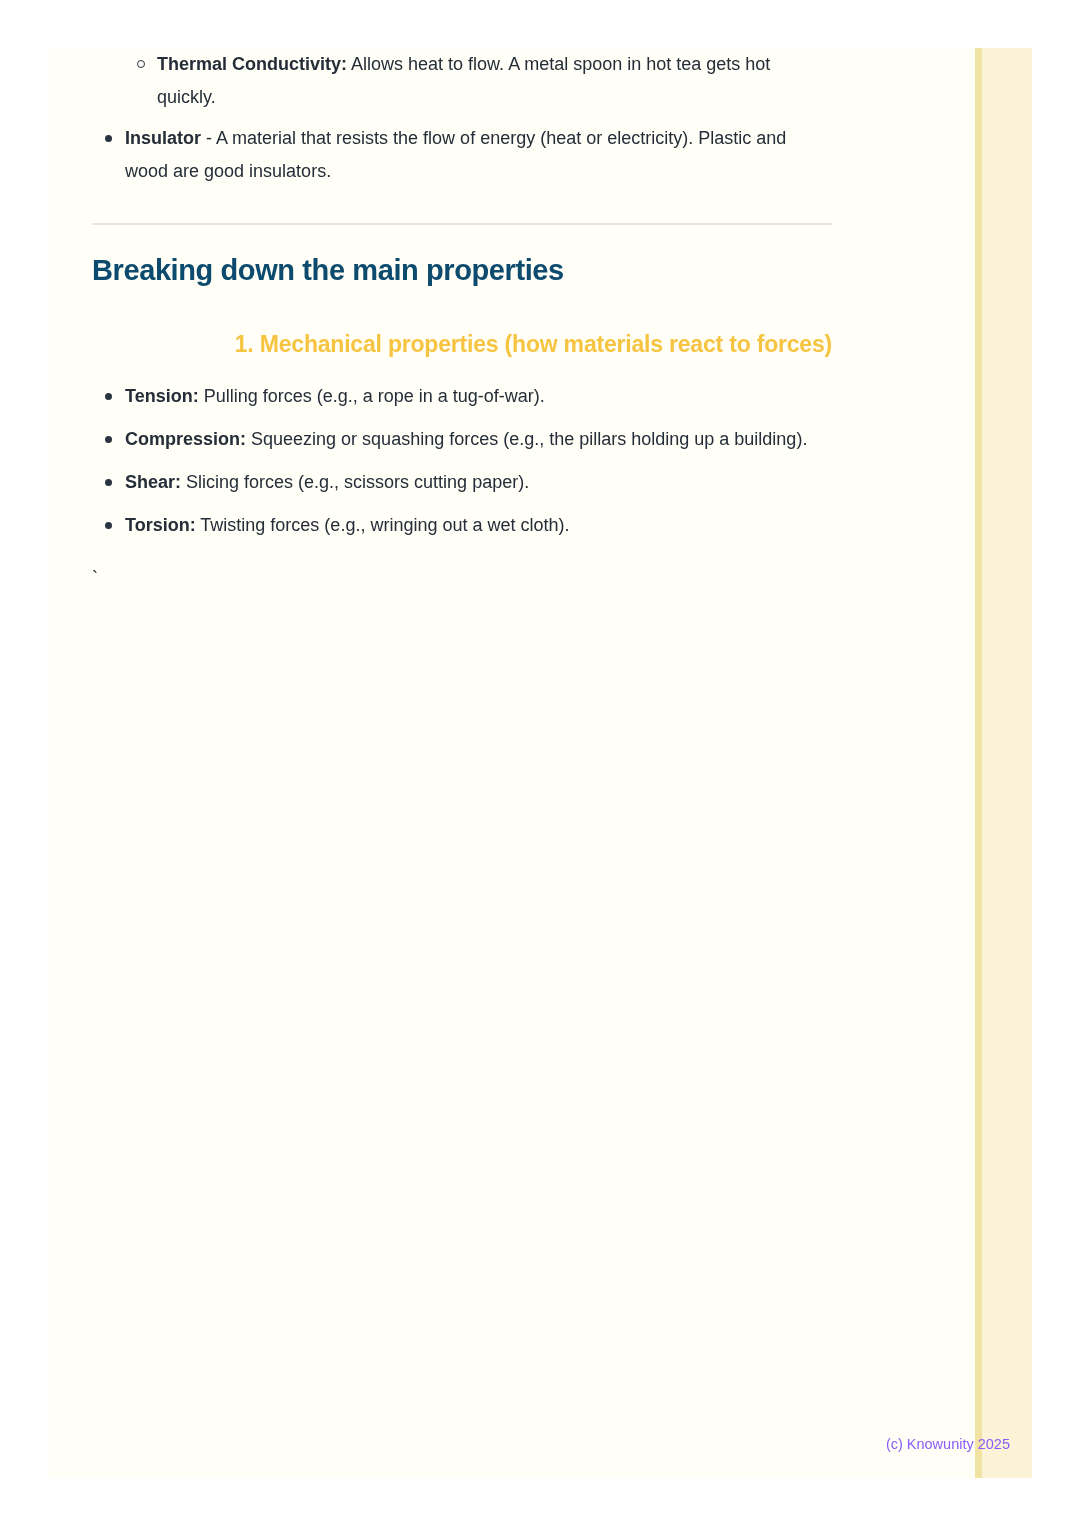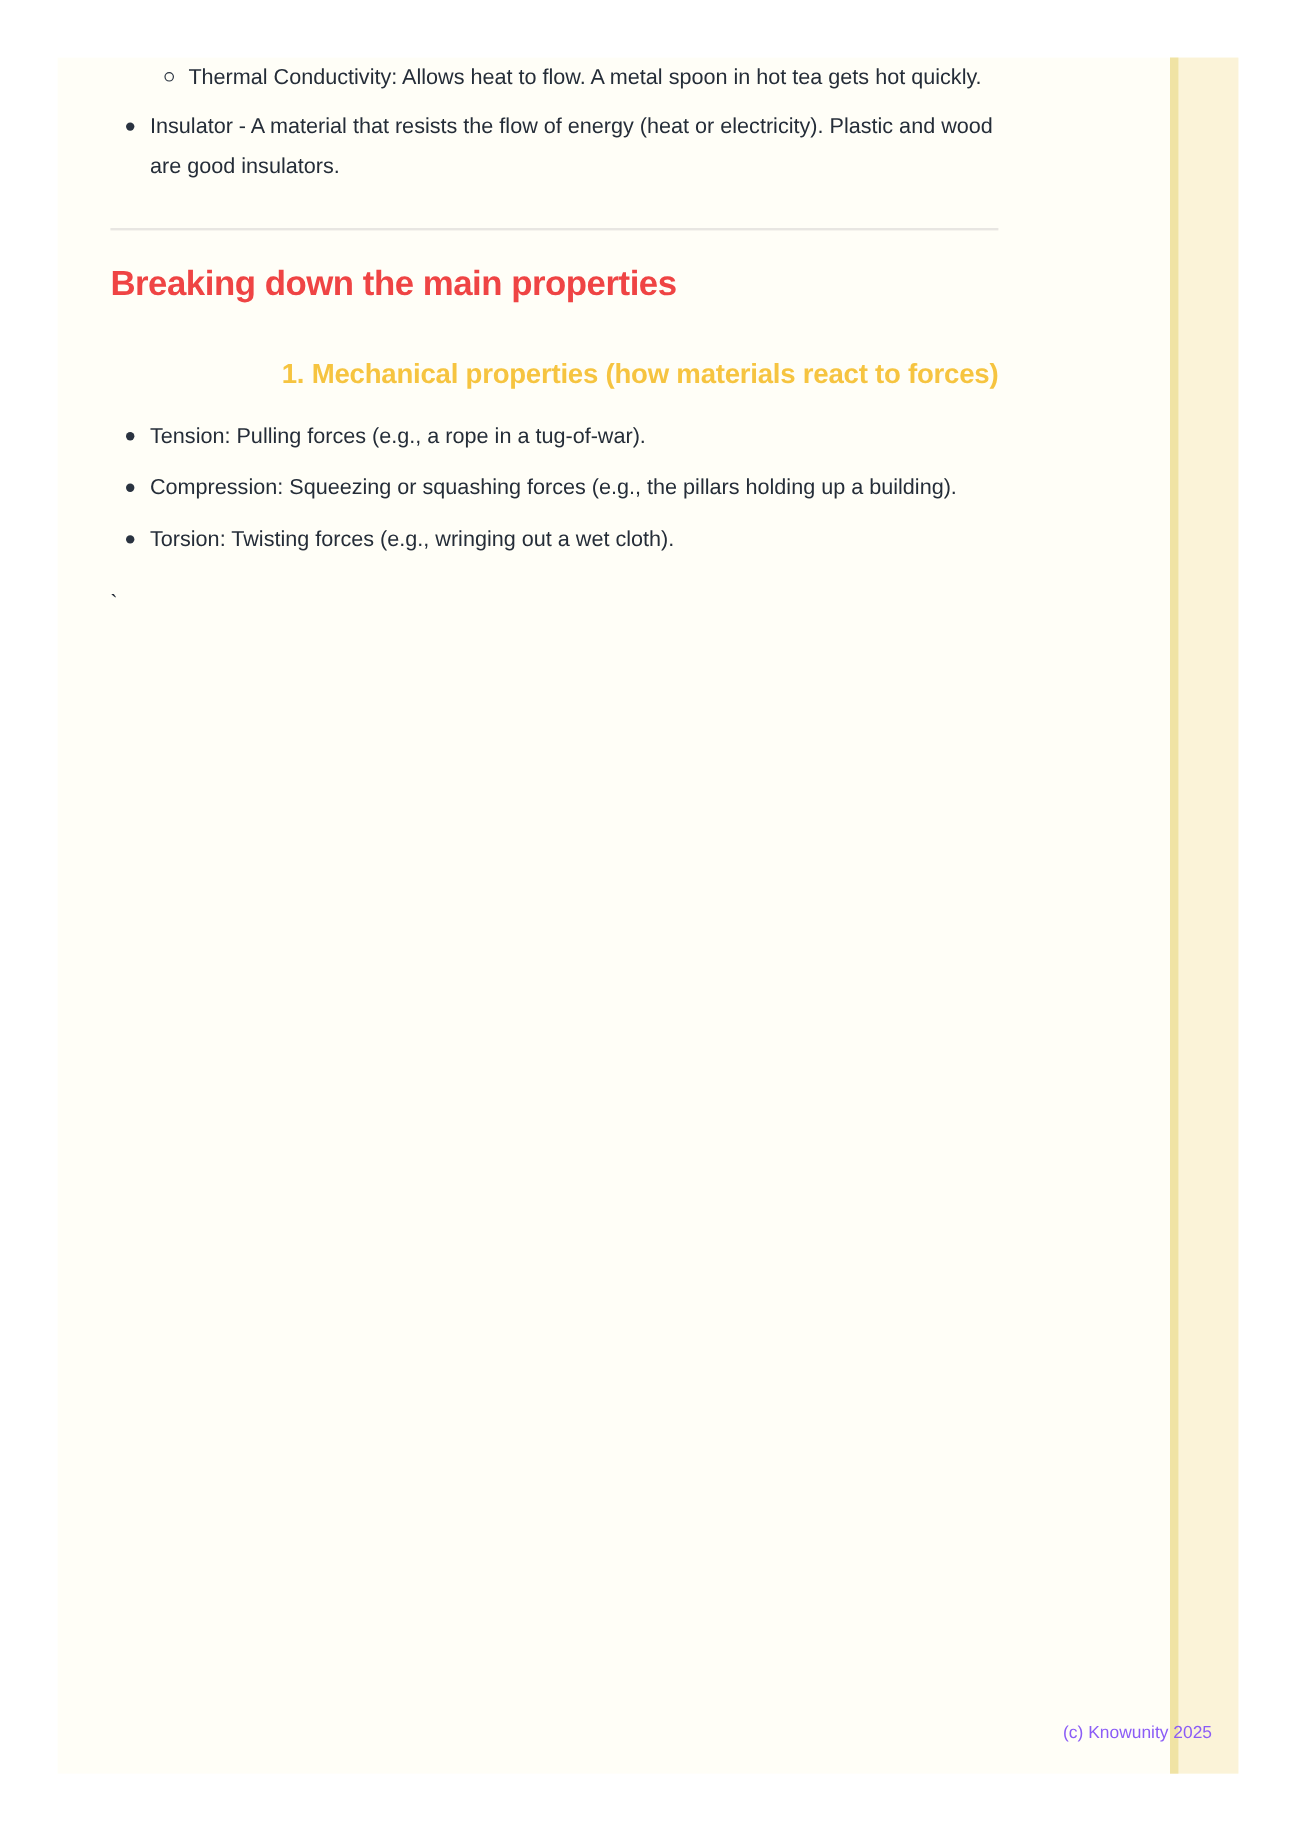--- a/index.html
+++ b/index.html
@@ -36,21 +36,21 @@
     color: #252D38;
     font-size: 18px;
     line-height: 33px;
   }
   ul {
     list-style: none;
     margin: 0;
     padding: 0;
   }
   li { position: relative; }
-  li .bold { font-weight: 400; }
+  li .bold { font-weight: 700; }
   
   .toplist { margin-top: 0; }
   .toplist li.sub-item { padding-left: 65px; }
   .toplist li.main-item { padding-left: 33px; margin-top: 8px; }
   .marker-circle {
     position: absolute;
     left: 45px;
     top: 12px;
     width: 6px;
     height: 6px;
@@ -73,21 +73,21 @@
     background: #E8E6E2;
     margin: 35px 0 0 0;
     width: 740px;
   }
   h1.main-heading {
     margin: 26px 0 0 0;
     font-size: 29px;
     line-height: 38px;
     font-weight: 800;
     letter-spacing: -0.4px;
-    color: #ef4444;
+    color: #0c4a6e;
   }
   h2.sub-heading {
     margin: 40px 0 0 0;
     font-size: 23px;
     line-height: 30px;
     font-weight: 700;
     letter-spacing: -0.2px;
     color: #F6C440;
     text-align: right;
   }
@@ -144,20 +144,24 @@
       <li>
         <span class="marker-disc"></span>
         <span class="bold">Tension:</span><span> Pulling forces (e.g., a rope in a tug-of-war).</span>
       </li>
       <li>
         <span class="marker-disc"></span>
         <span class="bold">Compression:</span><span> Squeezing or squashing forces (e.g., the pillars holding up a building).</span>
       </li>
       <li>
         <span class="marker-disc"></span>
+        <span class="bold">Shear:</span><span> Slicing forces (e.g., scissors cutting paper).</span>
+      </li>
+      <li>
+        <span class="marker-disc"></span>
         <span class="bold">Torsion:</span><span> Twisting forces (e.g., wringing out a wet cloth).</span>
       </li>
     </ul>
 
     <p class="stray">`</p>
 
   </div>
 
   <div class="footer">(c) Knowunity 2025</div>
 

